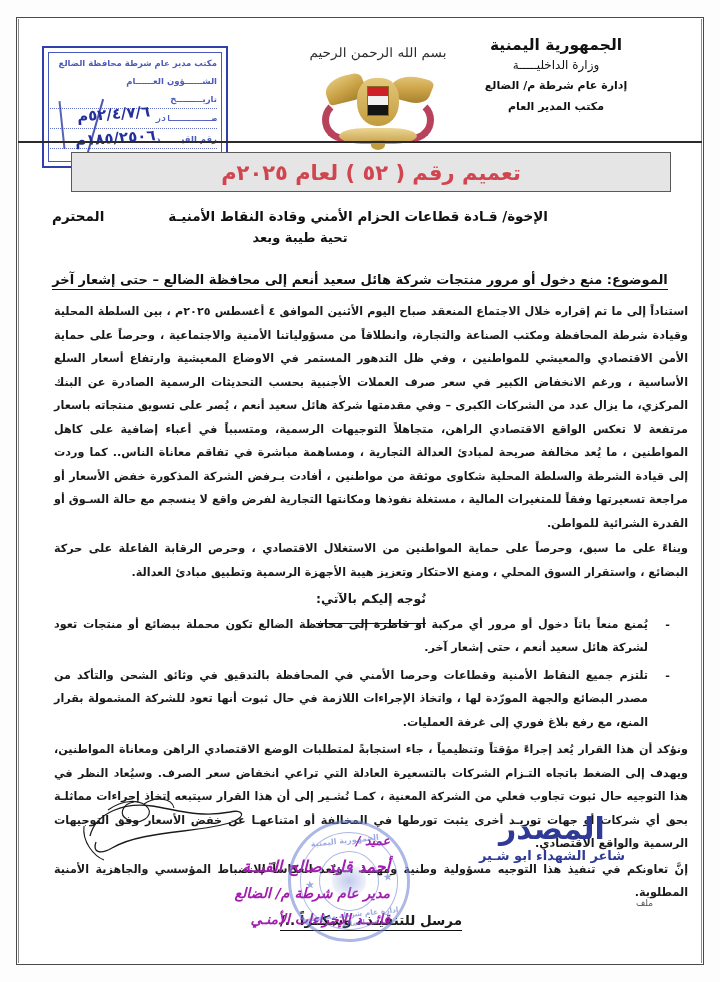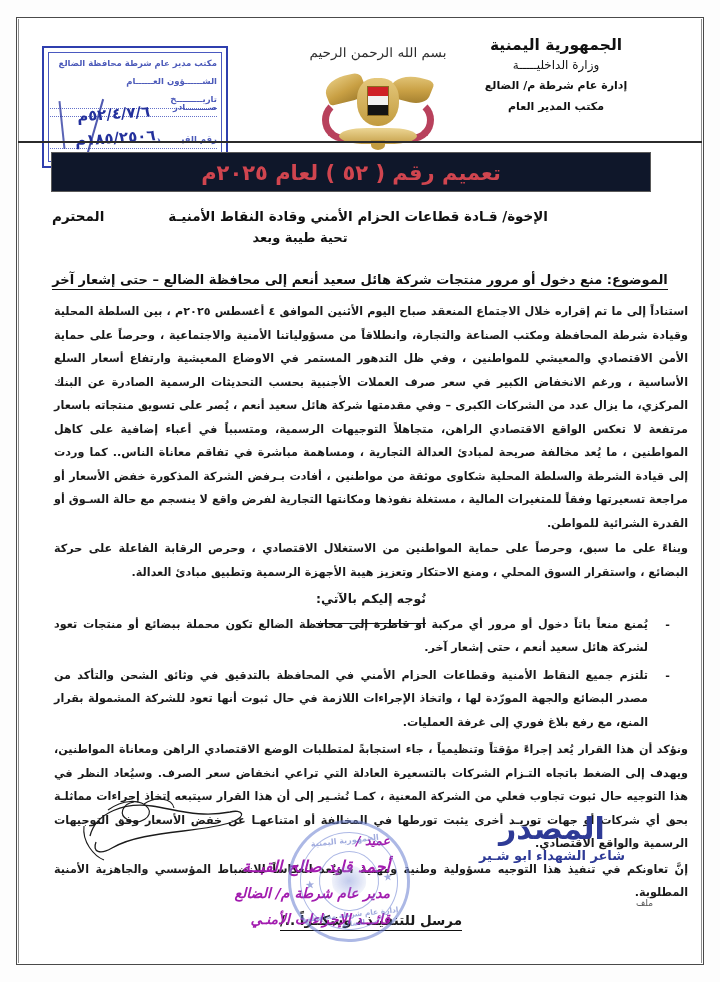--- a/index.html
+++ b/index.html
@@ -204,21 +204,21 @@
     color: #2f3fae;
     direction: rtl;
     white-space: nowrap;
     border-bottom: 1px dotted #4a59c0;
     opacity: .85;
     font-weight: bold;
   }
   .reg-line.r1 { top: 2px; border-bottom: none; }
   .reg-line.r2 { top: 20px; border-bottom: none;}
   .reg-line.r3 { top: 38px; }
-  .reg-line.r4 { top: 46px; }
+  .reg-line.r4 { top: 58px; font-family: Liberation Mono, monospace; }
   .reg-line.r5 { top: 78px; }
   .reg-line.r6 { top: 96px; }
   .hand {
     position: absolute;
     font-family: "DejaVu Sans", sans-serif;
     color: #23309c;
     font-size: 15px;
     letter-spacing: 1px;
     transform: rotate(-4deg);
     font-weight: 600;
@@ -242,27 +242,27 @@
     width: 2px;
     height: 48px;
     background: #23309c;
     transform: rotate(-6deg);
     opacity: .75;
   }
 
   
   .title-box {
     position: absolute;
-    left: 51px;
+    left: 71px;
     top: 152px;
     width: 600px;
     height: 40px;
     border: 1.6px solid #5a5a5a;
     box-sizing: border-box;
-    background: #0f172a;
+    background: #e5e5e5;
   }
   .title-text {
     width: 100%;
     height: 100%;
     line-height: 40px;
     text-align: center;
     font-size: 21px;
     font-weight: bold;
     color: #d0454f;
     direction: rtl;
@@ -545,21 +545,21 @@
   </div>
 
   <div class="body-text">
     <p>استناداً إلى ما تم إقراره خلال الاجتماع المنعقد صباح اليوم الأثنين الموافق ٤ أغسطس ٢٠٢٥م ، بين السلطة المحلية وقيادة شرطة المحافظة ومكتب الصناعة والتجارة، وانطلاقاً من مسؤولياتنا الأمنية والاجتماعية ، وحرصاً على حماية الأمن الاقتصادي والمعيشي للمواطنين ، وفي ظل التدهور المستمر في الاوضاع المعيشية وارتفاع أسعار السلع الأساسية ، ورغم الانخفاض الكبير في سعر صرف العملات الأجنبية بحسب التحديثات الرسمية الصادرة عن البنك المركزي، ما يزال عدد من الشركات الكبرى – وفي مقدمتها شركة هائل سعيد أنعم ، يُصر على تسويق منتجاته باسعار مرتفعة لا تعكس الواقع الاقتصادي الراهن، متجاهلاً التوجيهات الرسمية، ومتسبباً في أعباء إضافية على كاهل المواطنين ، ما يُعد مخالفة صريحة لمبادئ العدالة التجارية ، ومساهمة مباشرة في تفاقم معاناة الناس.. كما وردت إلى قيادة الشرطة والسلطة المحلية شكاوى موثقة من مواطنين ، أفادت بـرفض الشركة المذكورة خفض الأسعار أو مراجعة تسعيرتها وفقاً للمتغيرات المالية ، مستغلة نفوذها ومكانتها التجارية لفرض واقع لا ينسجم مع حالة السـوق أو القدرة الشرائية للمواطن.</p>
     <p>وبناءً على ما سبق، وحرصاً على حماية المواطنين من الاستغلال الاقتصادي ، وحرص الرقابة الفاعلة على حركة البضائع ، واستقرار السوق المحلي ، ومنع الاحتكار وتعزيز هيبة الأجهزة الرسمية وتطبيق مبادئ العدالة.</p>
     <div class="directive-head">
       <span>نُوجه إليكم بالآتي:</span>
     </div>
     <ul class="directives">
       <li>يُمنع منعاً باتاً دخول أو مرور أي مركبة أو قاطرة إلى محافظة الضالع تكون محملة ببضائع أو منتجات تعود لشركة هائل سعيد أنعم ، حتى إشعار آخر.</li>
-      <li>تلتزم جميع النقاط الأمنية وقطاعات الحزام الأمني في المحافظة بالتدقيق في وثائق الشحن والتأكد من مصدر البضائع والجهة المورّدة لها ، واتخاذ الإجراءات اللازمة في حال ثبوت أنها تعود للشركة المشمولة بقرار المنع، مع رفع بلاغ فوري إلى غرفة العمليات.</li>
+      <li>تلتزم جميع النقاط الأمنية وقطاعات وحرصا الأمني في المحافظة بالتدقيق في وثائق الشحن والتأكد من مصدر البضائع والجهة المورّدة لها ، واتخاذ الإجراءات اللازمة في حال ثبوت أنها تعود للشركة المشمولة بقرار المنع، مع رفع بلاغ فوري إلى غرفة العمليات.</li>
     </ul>
     <p>ونؤكد أن هذا القرار يُعد إجراءً مؤقتاً وتنظيمياً ، جاء استجابةً لمتطلبات الوضع الاقتصادي الراهن ومعاناة المواطنين، ويهدف إلى الضغط باتجاه التـزام الشركات بالتسعيرة العادلة التي تراعي انخفاض سعر الصرف. وسيُعاد النظر في هذا التوجيه حال ثبوت تجاوب فعلي من الشركة المعنية ، كمـا نُشـير إلى أن هذا القرار سيتبعه اتخاذ إجراءات مماثلـة بحق أي شركات أو جهات توريـد أخرى يثبت تورطها في المخالفة أو امتناعهـا عن خفض الأسعار وفق التوجيهات الرسمية والواقع الاقتصادي.</p>
     <p class="closing-note">إنَّ تعاونكم في تنفيذ هذا التوجيه مسؤولية وطنية ومهنية ، ويُعد انعكاساً للانضباط المؤسسي والجاهزية الأمنية المطلوبة.</p>
     <div class="send-line">
       <span>مرسل للتنفيـذ ، وشكــراً ../</span>
     </div>
   </div>
 
   <svg class="scribble" viewBox="0 0 190 66">
     <path d="M8,40 C14,16 44,6 70,10 C96,14 118,22 148,16 C160,13 166,20 150,26 C120,37 60,34 30,52 C18,59 10,56 14,46" fill="none" stroke="#1b1b1b" stroke-width="1.3"></path>

